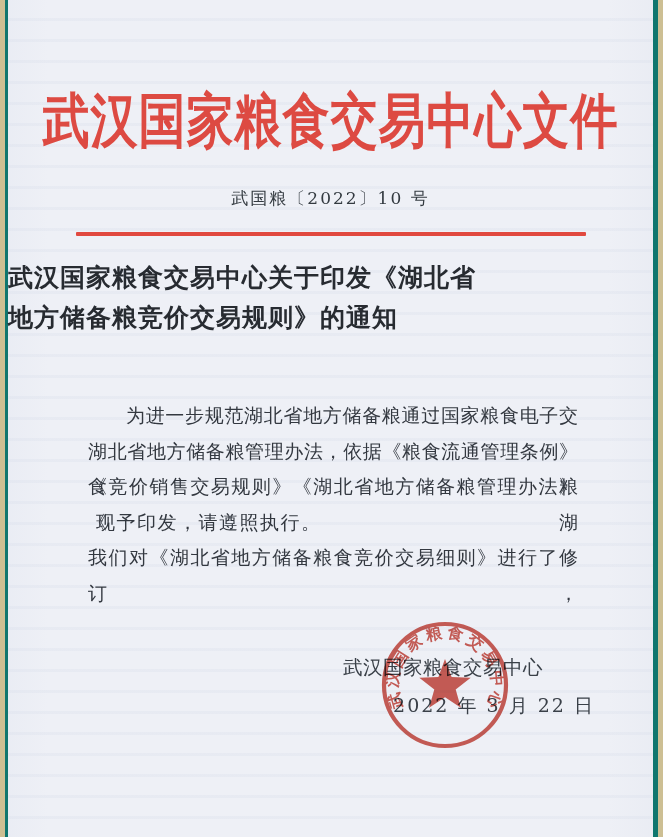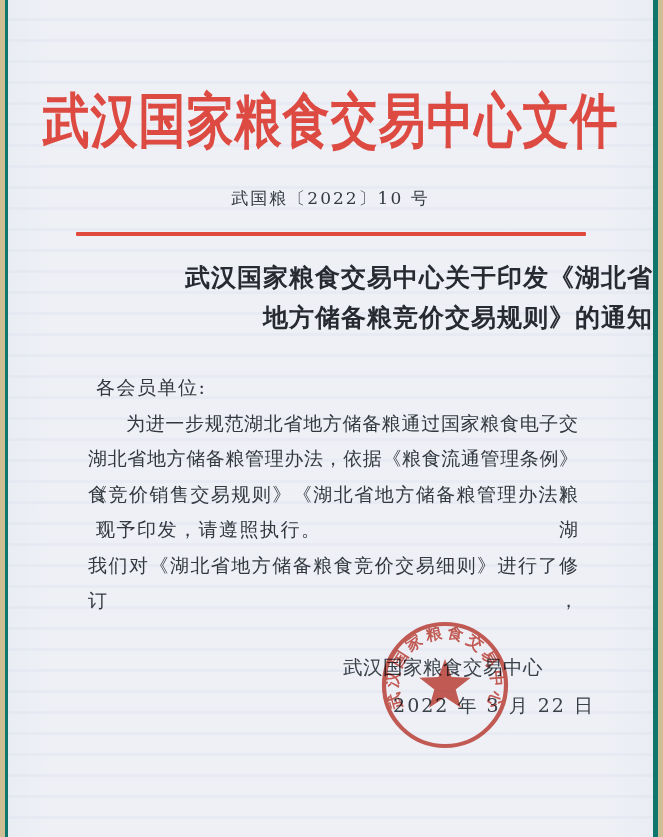--- a/index.html
+++ b/index.html
@@ -35,37 +35,37 @@
     position:absolute;left:0;top:186px;width:645px;height:24px;
     line-height:24px;text-align:center;
     font-size:17px;color:#333a40;letter-spacing:2px;white-space:nowrap;
   }
   .red-rule{
     position:absolute;left:68px;top:232px;width:510px;height:4px;
     background:#e1493f;border-radius:1px;
   }
   .notice-title{
     position:absolute;left:0;top:258px;width:645px;
-    text-align:right;font-size:25px;font-weight:700;color:#272b31;
+    text-align:left;font-size:25px;font-weight:700;color:#272b31;
     line-height:40px;letter-spacing:1px;white-space:nowrap;
   }
   .body-block{
     position:absolute;left:80px;top:370px;width:490px;
     font-size:19px;color:#333840;line-height:35.5px;
   }
   .body-line{
     text-align:justify;text-align-last:justify;
     height:35.5px;overflow:visible;white-space:nowrap;
     text-align-last:justify;
   }
   .body-line.justified{white-space:normal;}
   .body-line.salutation,.body-line.last{
     text-align:left;text-align-last:left;padding-left:8px;letter-spacing:1.5px;
   }
-  .body-line.indent{text-indent:2em;}
+  .body-line.indent{text-indent:2em;margin-top:28px;}
   .signature{
     position:absolute;left:330px;top:655px;width:210px;height:26px;
     line-height:26px;text-align:center;font-size:19.5px;color:#3a4048;
     letter-spacing:0.5px;white-space:nowrap;
   }
   .sign-date{
     position:absolute;left:345px;top:692px;width:210px;height:26px;
     line-height:26px;text-align:center;font-size:19px;color:#3a4048;
     letter-spacing:2px;white-space:nowrap;margin-left:36px;
   }
@@ -93,21 +93,20 @@
     <div class="doc-number">武国粮〔2022〕10 号</div>
 
     <div class="red-rule"></div>
 
     <div class="notice-title">
       <div>武汉国家粮食交易中心关于印发《湖北省</div>
       <div>地方储备粮竞价交易规则》的通知</div>
     </div>
 
     <div class="body-block">
-      <div class="body-line salutation">各会员单位:</div>
       <div class="body-line justified indent">为进一步规范湖北省地方储备粮通过国家粮食电子交</div>
       <div class="body-line justified">湖北省地方储备粮管理办法，依据《粮食流通管理条例》《粮</div>
       <div class="body-line justified">食竞价销售交易规则》《湖北省地方储备粮管理办法》《湖</div>
       <div class="body-line last">现予印发，请遵照执行。</div>
       <div class="body-line justified">我们对《湖北省地方储备粮食竞价交易细则》进行了修订，</div>
     </div>
 
     <div class="signature">武汉国家粮食交易中心</div>
 
     <div class="sign-date">2022 年 3 月 22 日</div>

